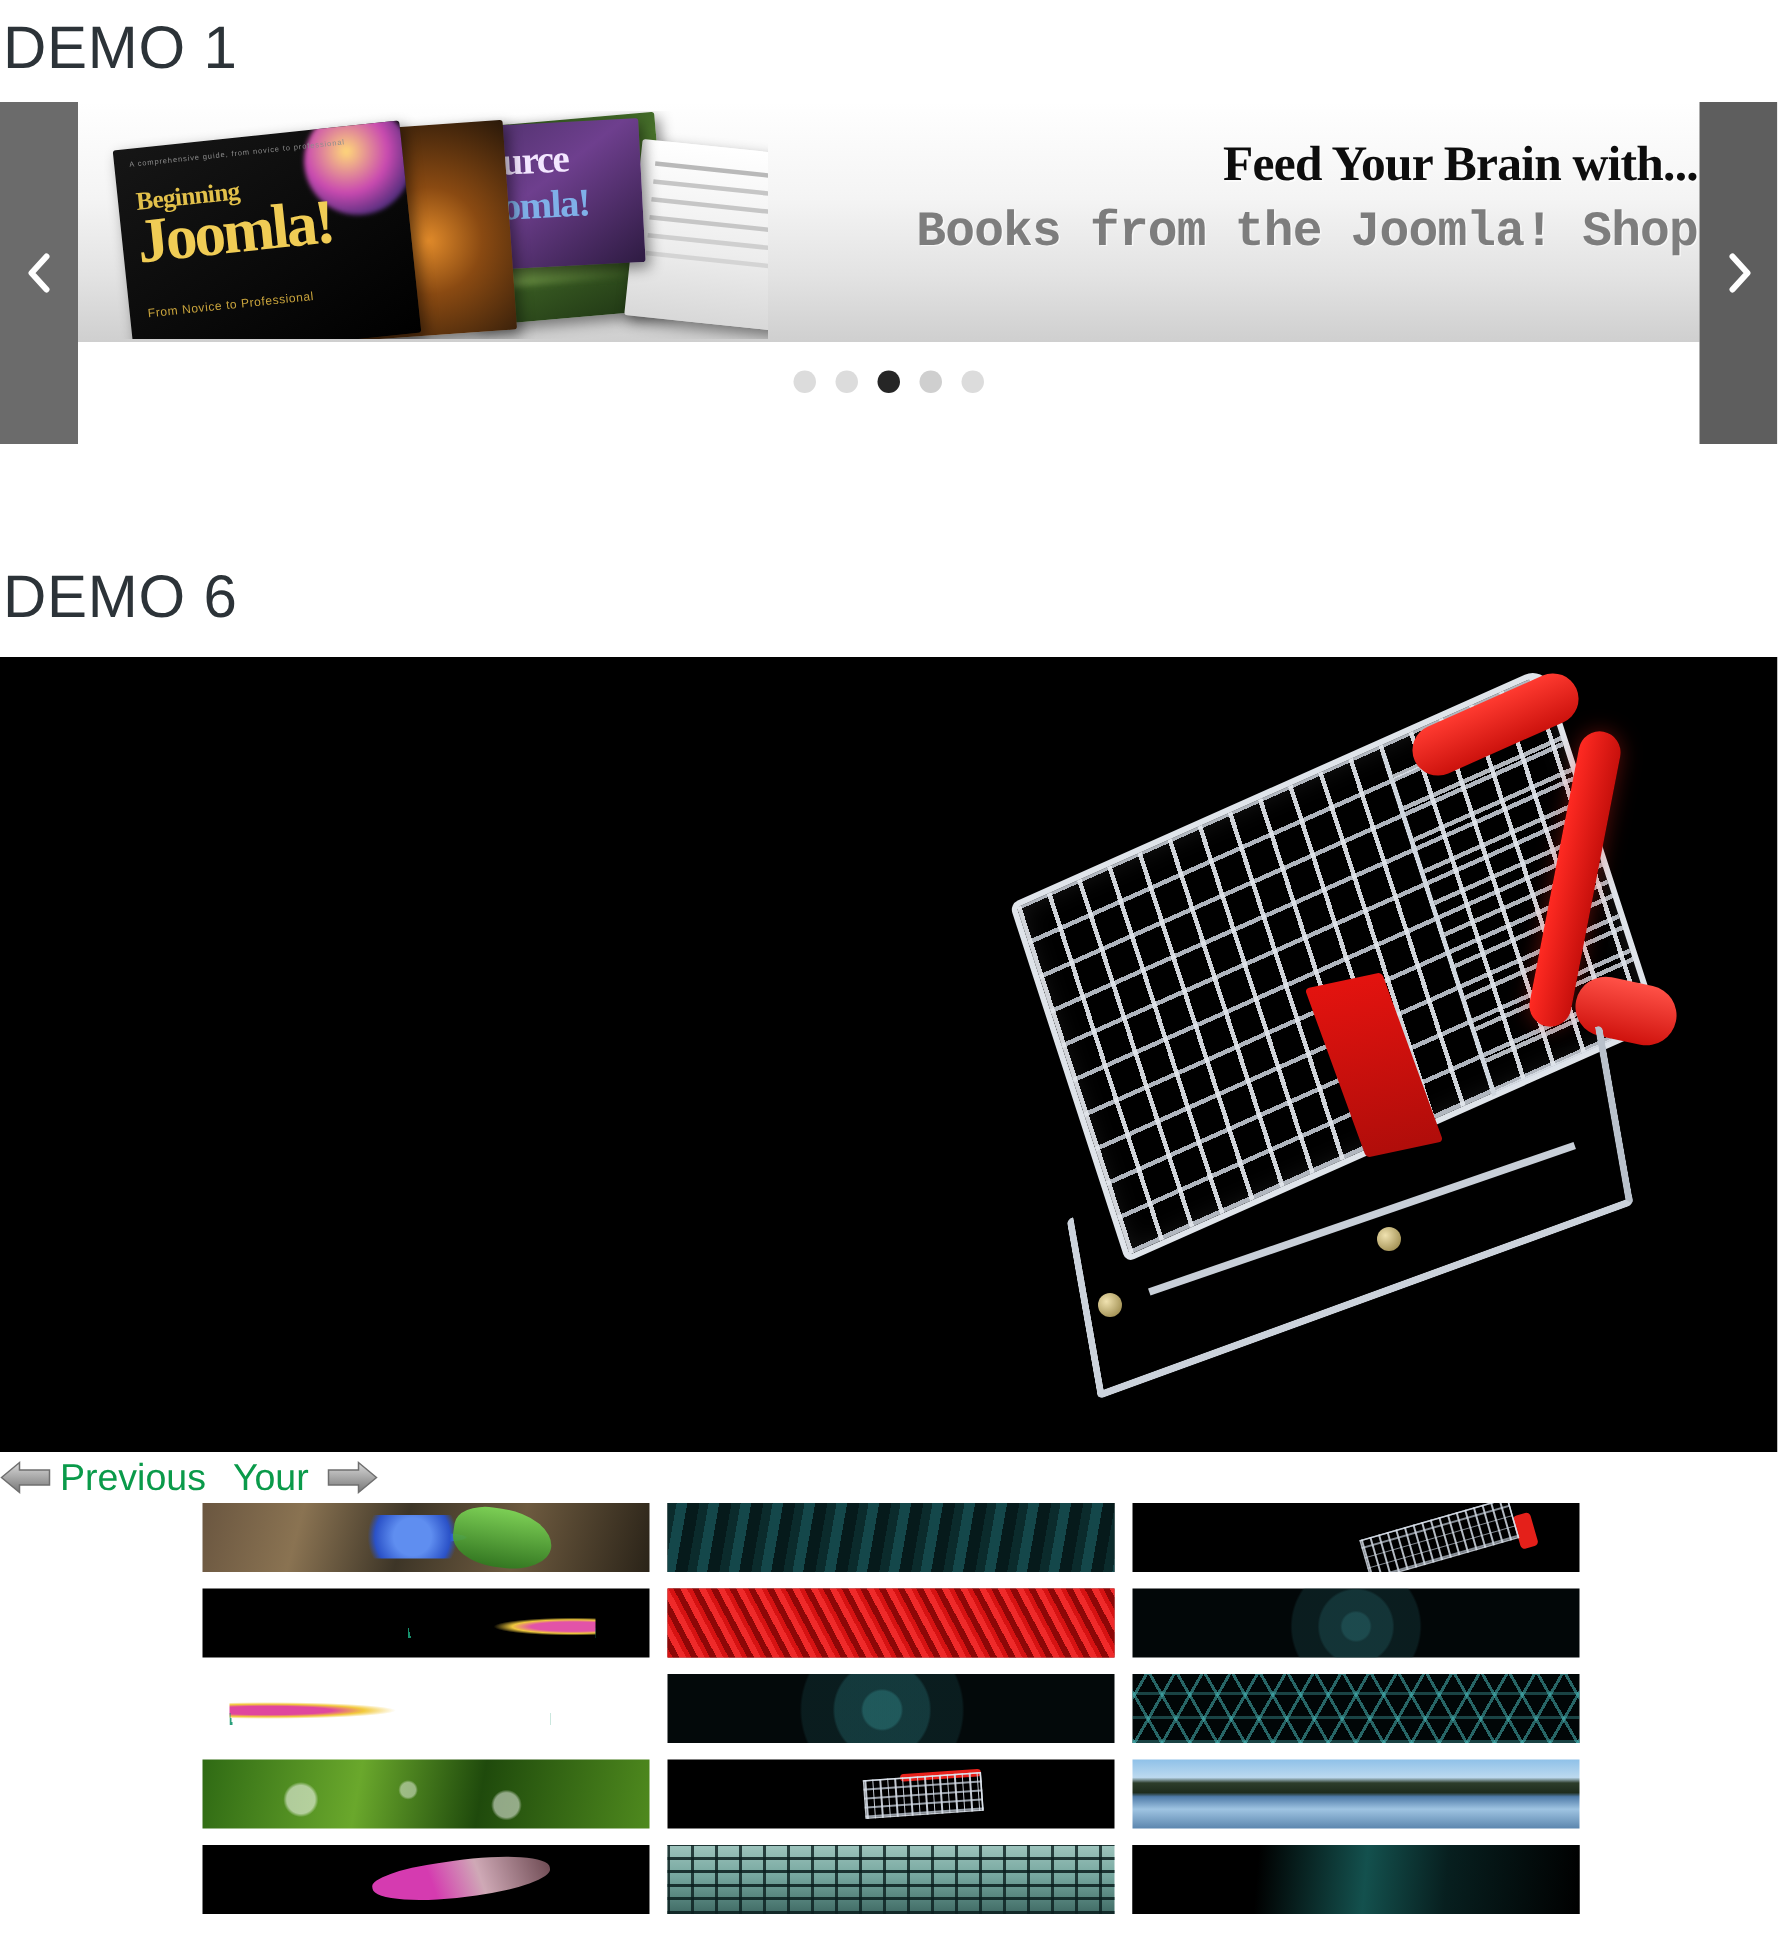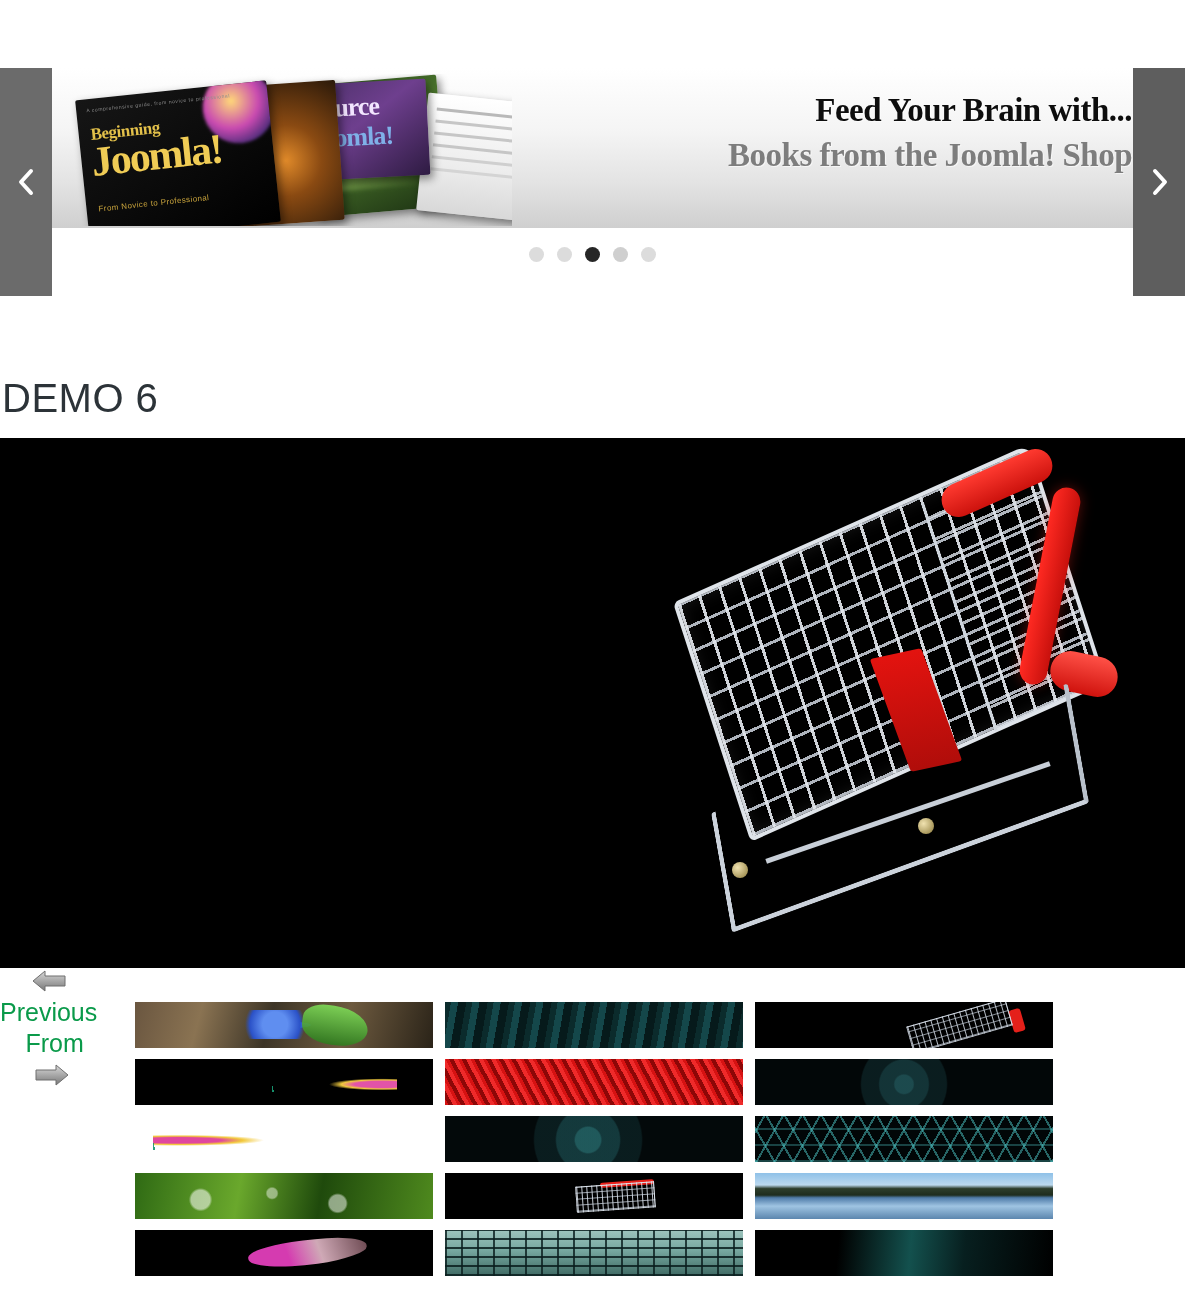--- a/index.html
+++ b/index.html
@@ -126,21 +126,21 @@
   }
   .banner-line1 {
     font-size: 33px; font-weight: 700; color: #0d0d0d;
     font-family: Liberation Serif, serif;
     letter-spacing: -0.5px; line-height: 44px;
     text-align: right;
     text-shadow: 1px 1px 0 rgba(255,255,255,.6);
   }
   .banner-line2 {
     font-size: 33px; font-weight: 700; color: #7d7d7d;
-    font-family: Liberation Serif, serif;
+    font-family: Liberation Mono, monospace;
     letter-spacing: -0.5px; line-height: 46px;
     text-align: right;
     text-shadow: 1px 1px 0 rgba(255,255,255,.6);
   }
 
   .car-nav {
     position: absolute;
     top: 0;
     width: 52px; height: 228px;
     background: #6b6b6b;
@@ -251,21 +251,21 @@
     background: radial-gradient(circle at 35% 35%, #f0e2b0, #8c7a3a);
   }
   .wheel-1 { left: 92px; top: 404px; }
   .wheel-2 { left: 278px; top: 360px; }
 
   
   .pn-bar {
     position: absolute;
     left: 0; top: 968px;
     height: 34px;
-    display: flex; align-items: center; gap: 6px; flex-direction: column;
+    display: flex; align-items: center; gap: 6px;
   }
   .pn-link {
     color: #0a9a4a;
     font-size: 25px;
     font-family: "Liberation Sans", sans-serif;
     text-decoration: none;
     cursor: pointer;
     line-height: 1;
   }
   .arrow-ico { display:block; }
@@ -412,20 +412,21 @@
     background:
       linear-gradient(95deg, rgba(0,0,0,1) 0%, rgba(0,0,0,1) 28%, rgba(26,108,104,.75) 52%, rgba(12,52,52,.6) 70%, rgba(0,0,0,1) 100%),
       #000;
   }
 </style>
 </head>
 <body>
 
 <div class="page">
 
+  <h1 class="demo-heading" id="heading-demo1">DEMO 1</h1>
 
   <div class="carousel">
 
     <div class="carousel-stage">
 
       <div class="banner">
 
         <div class="banner-books">
           <div class="bk bk-a"></div>
           <div class="bk bk-b"></div>
@@ -500,21 +501,21 @@
           <linearGradient id="gl" x1="0" y1="0" x2="0" y2="1">
             <stop offset="0" stop-color="#d9d9d9"></stop>
             <stop offset="0.5" stop-color="#a8a8a8"></stop>
             <stop offset="1" stop-color="#777777"></stop>
           </linearGradient>
         </defs>
         <polygon points="1,13 13,3 13,8 33,8 33,18 13,18 13,23" fill="url(#gl)" stroke="#6f6f6f" stroke-width="1"></polygon>
       </svg>
     </span>
     <a class="pn-link">Previous</a>
-    <a class="pn-link" style="margin-left:12px;">From</a>
+    <a class="pn-link" style="margin-left:12px;">Your</a>
     <span style="margin-left:6px;">
       <svg class="arrow-ico" width="34" height="26" viewBox="0 0 34 26">
         <defs>
           <linearGradient id="gr" x1="0" y1="0" x2="0" y2="1">
             <stop offset="0" stop-color="#d9d9d9"></stop>
             <stop offset="0.5" stop-color="#a8a8a8"></stop>
             <stop offset="1" stop-color="#777777"></stop>
           </linearGradient>
         </defs>
         <polygon points="33,13 21,3 21,8 1,8 1,18 21,18 21,23" fill="url(#gr)" stroke="#6f6f6f" stroke-width="1"></polygon>

